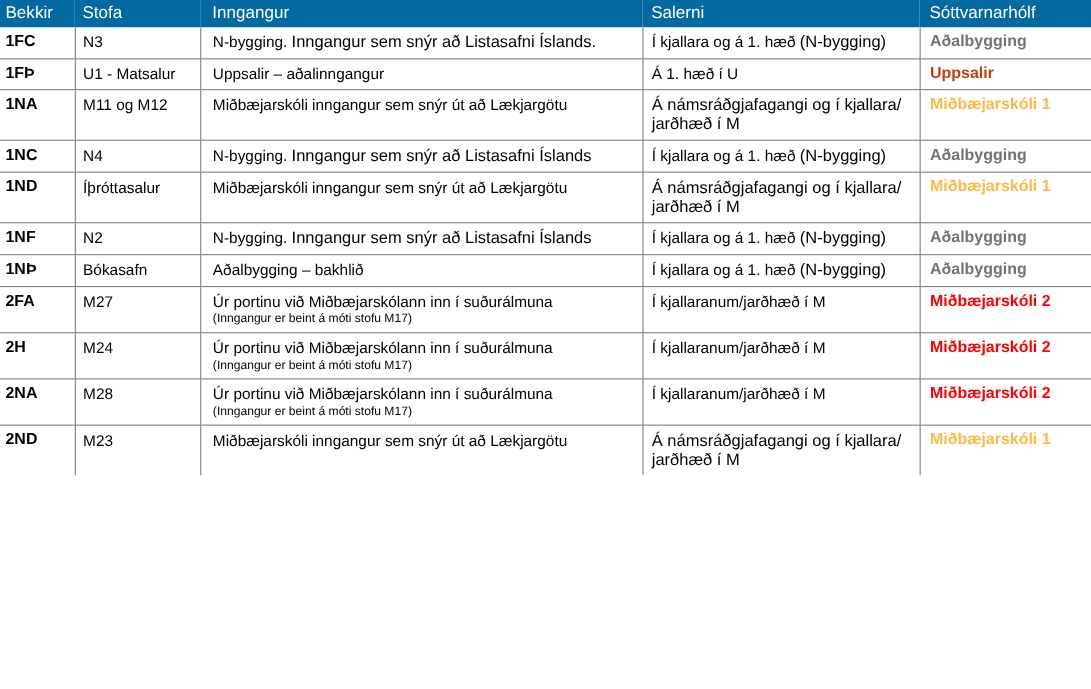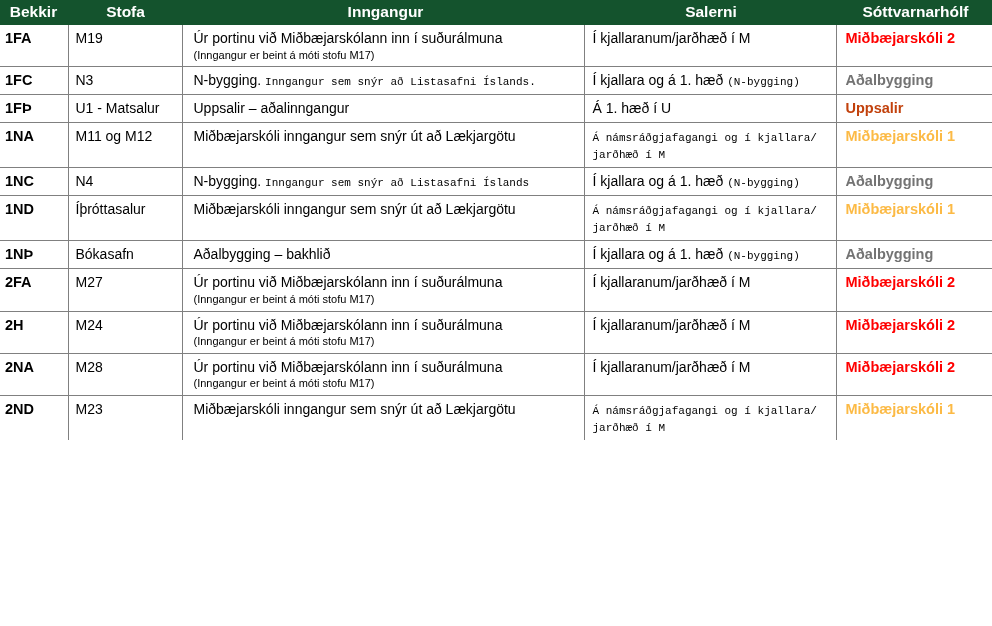--- a/index.html
+++ b/index.html
@@ -24,25 +24,25 @@
 
   
   col.c-bekkir   { width: 68px; }
   col.c-stofa    { width: 114px; }
   col.c-inngangur{ width: 402px; }
   col.c-salerni  { width: 252px; }
   col.c-holf     { width: 156px; }
 
   
   thead th {
-    background: #14532d;
+    background: #0369a1;
     color: #ffffff;
-    font-weight: bold;
+    font-weight: normal;
     font-size: 15.5px;
-    text-align: center;
+    text-align: left;
     padding: 2px 6px 3px 6px;
     height: 20px;
     border: none;
     white-space: nowrap;
     letter-spacing: 0px;
   }
   thead th.h-bekkir    { padding-left: 5px; }
   thead th.h-stofa     { padding-left: 7px; }
   thead th.h-inngangur { padding-left: 11px; }
   thead th.h-salerni   { padding-left: 8px; }
@@ -87,22 +87,21 @@
 
   
   .sub {
     display: block;
     font-size: 11px;
     color: #000000;
     margin-top: 2px;
     line-height: 1.15;
   }
   .inline-sub {
-    font-size: 11px;
-    font-family: Liberation Mono, monospace;
+    font-size: 15px;
   }
   .stofa-sub {
     font-size: 14px;
   }
 
   
   .holf-red    { color: #ff0000; }
   .holf-green  { color: #737373; }
   .holf-blue   { color: #c2410c; }
   .holf-orange { color: #fcba45; }
@@ -122,27 +121,20 @@
     <tr>
       <th class="h-bekkir">Bekkir</th>
       <th class="h-stofa">Stofa</th>
       <th class="h-inngangur">Inngangur</th>
       <th class="h-salerni">Salerni</th>
       <th class="h-holf">Sóttvarnarhólf</th>
     </tr>
   </thead>
   <tbody id="table-body">
       <tr>
-        <td class="cell-bekkir">1FA</td>
-        <td class="cell-stofa"><span>M19</span></td>
-        <td class="cell-inngangur"><span>Úr portinu við Miðbæjarskólann inn í suðurálmuna</span><span class="sub">(Inngangur er beint á móti stofu M17)</span></td>
-        <td class="cell-salerni"><span>Í kjallaranum/jarðhæð í M</span></td>
-        <td class="cell-holf holf-red">Miðbæjarskóli 2</td>
-      </tr>
-      <tr>
         <td class="cell-bekkir">1FC</td>
         <td class="cell-stofa"><span>N3</span></td>
         <td class="cell-inngangur"><span>N-bygging. </span><span class="inline-sub">Inngangur sem snýr að Listasafni Íslands.</span></td>
         <td class="cell-salerni"><span>Í kjallara og á 1. hæð </span><span class="inline-sub">(N-bygging)</span></td>
         <td class="cell-holf holf-green">Aðalbygging</td>
       </tr>
       <tr>
         <td class="cell-bekkir">1FÞ</td>
         <td class="cell-stofa"><span>U1 - </span><span class="stofa-sub">Matsalur</span></td>
         <td class="cell-inngangur"><span>Uppsalir – aðalinngangur</span></td>
@@ -164,20 +156,27 @@
         <td class="cell-holf holf-green">Aðalbygging</td>
       </tr>
       <tr>
         <td class="cell-bekkir">1ND</td>
         <td class="cell-stofa"><span>Íþróttasalur</span></td>
         <td class="cell-inngangur"><span>Miðbæjarskóli inngangur sem snýr út að Lækjargötu</span></td>
         <td class="cell-salerni"><span class="inline-sub">Á námsráðgjafagangi og í kjallara/ jarðhæð í M</span></td>
         <td class="cell-holf holf-orange">Miðbæjarskóli 1</td>
       </tr>
       <tr>
+        <td class="cell-bekkir">1NF</td>
+        <td class="cell-stofa"><span>N2</span></td>
+        <td class="cell-inngangur"><span>N-bygging. </span><span class="inline-sub">Inngangur sem snýr að Listasafni Íslands</span></td>
+        <td class="cell-salerni"><span>Í kjallara og á 1. hæð </span><span class="inline-sub">(N-bygging)</span></td>
+        <td class="cell-holf holf-green">Aðalbygging</td>
+      </tr>
+      <tr>
         <td class="cell-bekkir">1NÞ</td>
         <td class="cell-stofa"><span>Bókasafn</span></td>
         <td class="cell-inngangur"><span>Aðalbygging – bakhlið</span></td>
         <td class="cell-salerni"><span>Í kjallara og á 1. hæð </span><span class="inline-sub">(N-bygging)</span></td>
         <td class="cell-holf holf-green">Aðalbygging</td>
       </tr>
       <tr>
         <td class="cell-bekkir">2FA</td>
         <td class="cell-stofa"><span>M27</span></td>
         <td class="cell-inngangur"><span>Úr portinu við Miðbæjarskólann inn í suðurálmuna</span><span class="sub">(Inngangur er beint á móti stofu M17)</span></td>

